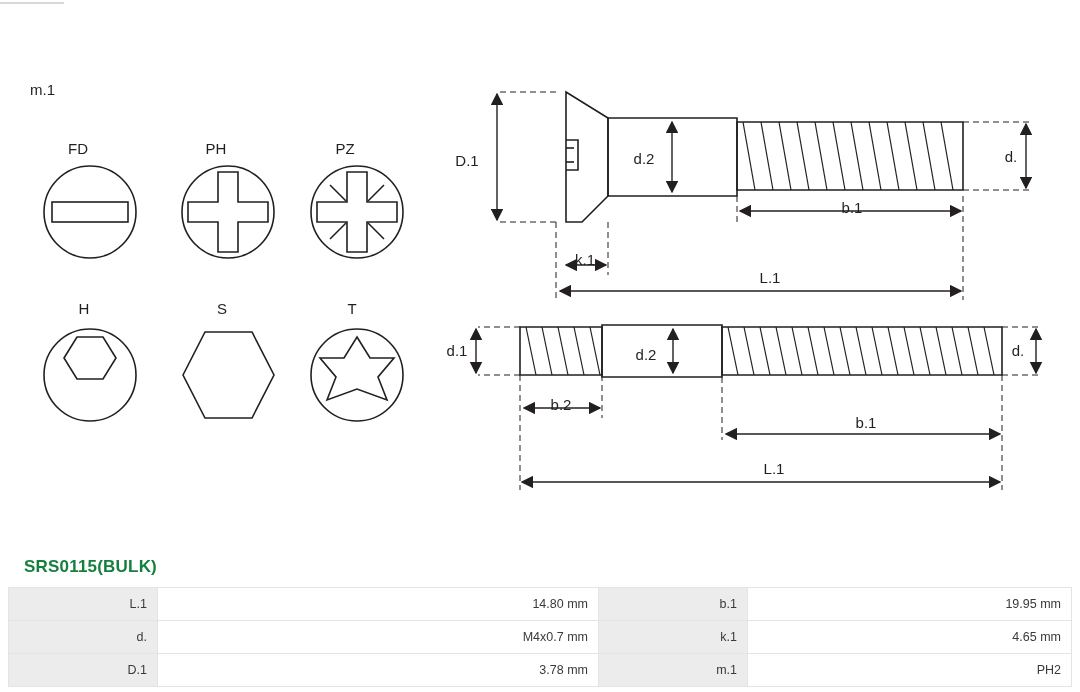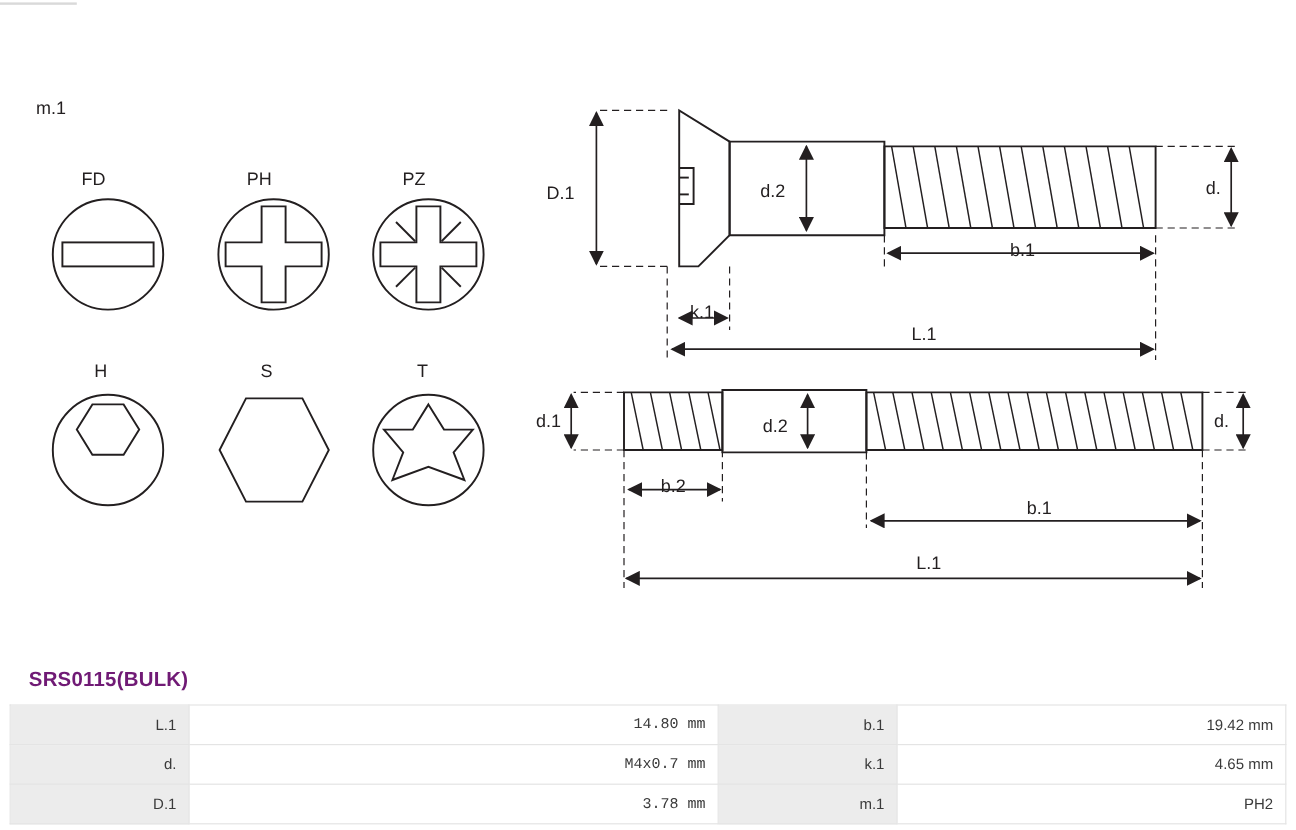--- a/index.html
+++ b/index.html
@@ -48,21 +48,21 @@
     font-family: "Liberation Sans", sans-serif;
     font-size: 15px;
     fill: #231f20;
   }
   .part-code {
     position: absolute;
     left: 24px;
     top: 557px;
     font-size: 17px;
     font-weight: bold;
-    color: #701a75;
+    color: #15803d;
     letter-spacing: 0.2px;
   }
   table.specs {
     position: absolute;
     left: 8px;
     top: 587px;
     width: 1064px;
     border-collapse: collapse;
     font-size: 12.5px;
   }
@@ -77,21 +77,20 @@
     background: #ececec;
     text-align: right;
     color: #333;
   }
   td.val {
     text-align: right;
     background: #ffffff;
   }
   td.val-left {
     width: 420px;
-    font-family: Liberation Mono, monospace;
   }
 </style>
 </head>
 <body>
 
 <div class="page">
 
   <div class="top-artifact"></div>
 
   <div class="diagram-area">
@@ -269,21 +268,21 @@
   </div>
 
   <div class="part-code">SRS0115(BULK)</div>
 
   <table class="specs">
     <tbody>
       <tr>
         <td class="key">L.1</td>
         <td class="val val-left">14.80 mm</td>
         <td class="key">b.1</td>
-        <td class="val">19.42 mm</td>
+        <td class="val">19.95 mm</td>
       </tr>
       <tr>
         <td class="key">d.</td>
         <td class="val val-left">M4x0.7 mm</td>
         <td class="key">k.1</td>
         <td class="val">4.65 mm</td>
       </tr>
       <tr>
         <td class="key">D.1</td>
         <td class="val val-left">3.78 mm</td>

